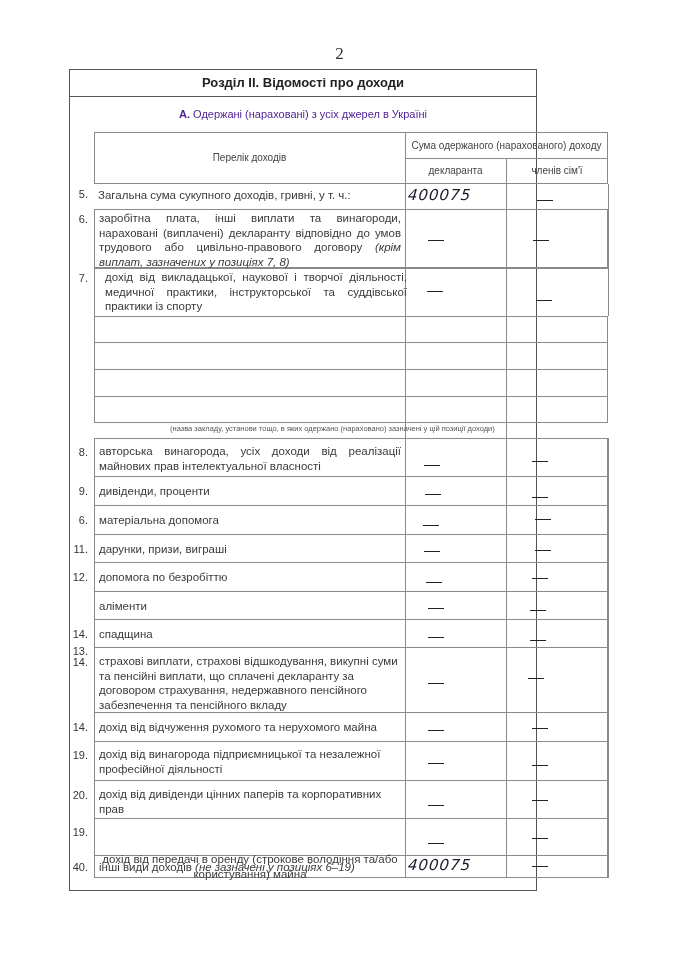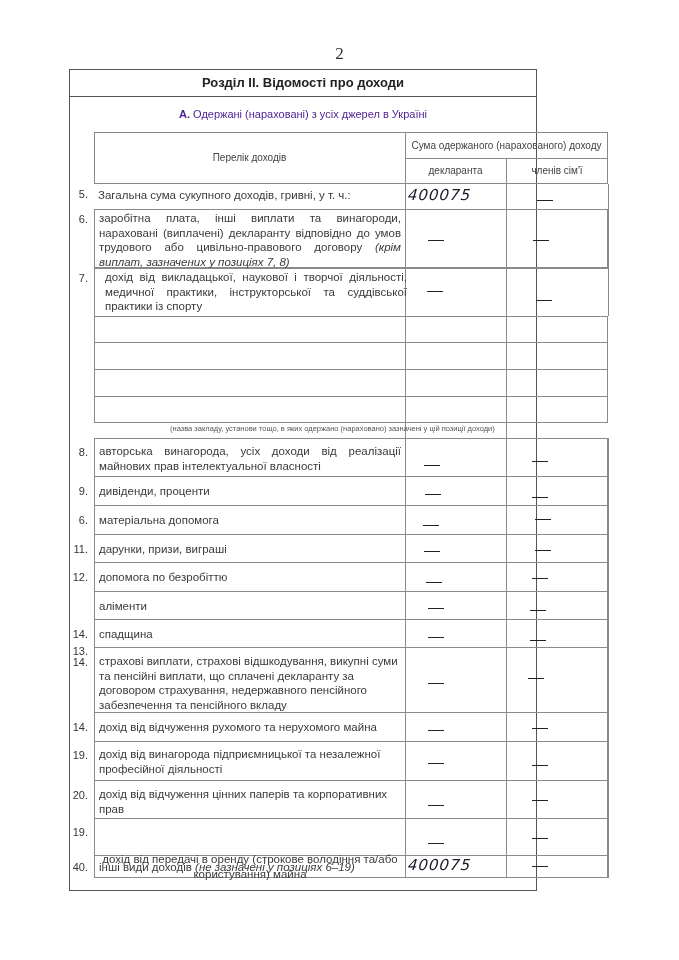--- a/index.html
+++ b/index.html
@@ -138,21 +138,21 @@
 <div class="desc" style="left:99px;top:720px;width:302px;">дохід від відчуження рухомого та нерухомого майна</div>
 <div class="dash" style="left:428px;top:730px;"></div>
 <div class="dash" style="left:532px;top:728px;"></div>
 
 <div class="num" style="left:64px;top:749px;">19.</div>
 <div class="desc" style="left:99px;top:747px;width:302px;text-align:left;">дохід від винагорода підприємницької та незалежної професійної діяльності</div>
 <div class="dash" style="left:428px;top:763px;"></div>
 <div class="dash" style="left:532px;top:765px;"></div>
 
 <div class="num" style="left:64px;top:789px;">20.</div>
-<div class="desc" style="left:99px;top:787px;width:302px;text-align:left;">дохід від відчуження цінних паперів та корпоративних прав</div>
+<div class="desc" style="left:99px;top:787px;width:302px;text-align:left;">дохід від дивіденди цінних паперів та корпоративних прав</div>
 <div class="dash" style="left:428px;top:805px;"></div>
 <div class="dash" style="left:532px;top:800px;"></div>
 
 <div class="num" style="left:64px;top:826px;">19.</div>
 <div class="desc" style="left:99px;top:852px;width:302px;text-align:center;">дохід від передачі в оренду (строкове володіння та/або користування) майна</div>
 <div class="dash" style="left:428px;top:843px;"></div>
 <div class="dash" style="left:532px;top:838px;"></div>
 
 <div class="num" style="left:64px;top:861px;">40.</div>
 <div class="desc" style="left:99px;top:860px;width:302px;"><span>інші види доходів </span><i>(не зазначені у позиціях 6–19)</i></div>

